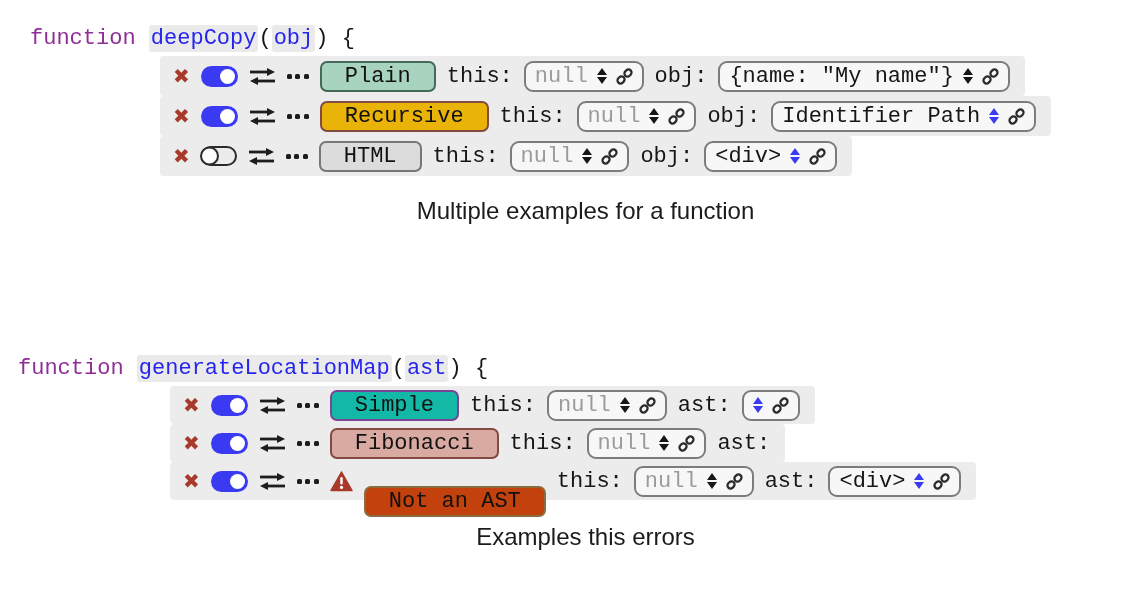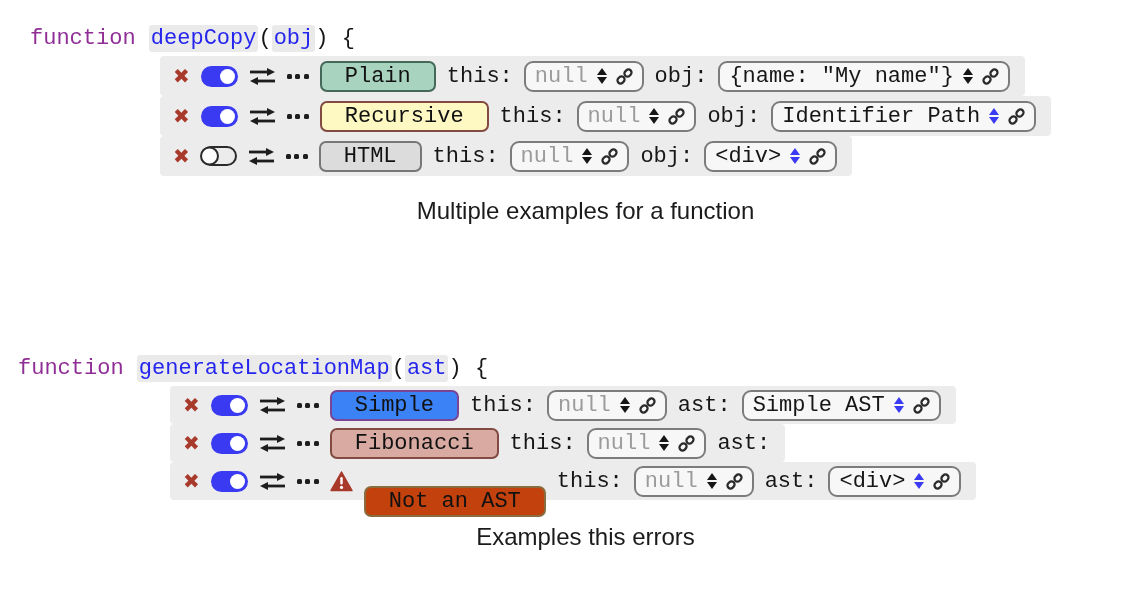--- a/index.html
+++ b/index.html
@@ -122,21 +122,21 @@
             <path d="M18 1 L26 5 L18 9 Z" fill="#1d1d1d"></path>
             <path d="M26 14 H8" stroke="#1d1d1d" stroke-width="2.8"></path>
             <path d="M9 10 L1 14 L9 18 Z" fill="#1d1d1d"></path>
           </svg>
         </span>
       <span class="dots">
           <i></i>
           <i></i>
           <i></i>
         </span>
-      <span class="badge" style="background-color: #fef9c3; border-color: rgb(130, 74, 65);">Recursive</span>
+      <span class="badge" style="background-color: #eab308; border-color: rgb(130, 74, 65);">Recursive</span>
       <span class="flabel">this:</span>
       <span class="vbox">
         <span class="val" style="color: rgb(155, 155, 155);">null</span>
         <span class="stepper" style="color: rgb(22, 22, 22);">
             <i class="up"></i>
             <i class="down"></i>
           </span>
         <span class="link">
             <svg width="17" height="17" viewBox="0 0 24 24">
               <g fill="none" stroke="currentColor" stroke-width="3.2">
@@ -236,40 +236,39 @@
             <path d="M18 1 L26 5 L18 9 Z" fill="#1d1d1d"></path>
             <path d="M26 14 H8" stroke="#1d1d1d" stroke-width="2.8"></path>
             <path d="M9 10 L1 14 L9 18 Z" fill="#1d1d1d"></path>
           </svg>
         </span>
       <span class="dots">
           <i></i>
           <i></i>
           <i></i>
         </span>
-      <span class="badge" style="background-color: #3b82f6; border-color: rgb(123, 69, 150);">Simple</span>
+      <span class="badge" style="background-color: #14b8a6; border-color: rgb(123, 69, 150);">Simple</span>
       <span class="flabel">this:</span>
       <span class="vbox">
         <span class="val" style="color: rgb(155, 155, 155);">null</span>
         <span class="stepper" style="color: rgb(22, 22, 22);">
             <i class="up"></i>
             <i class="down"></i>
           </span>
         <span class="link">
             <svg width="17" height="17" viewBox="0 0 24 24">
               <g fill="none" stroke="currentColor" stroke-width="3.2">
                 <rect x="1.8" y="12.6" width="10.6" height="8.6" rx="4.3" transform="rotate(-45 7.1 16.9)"></rect>
                 <rect x="11.6" y="2.8" width="10.6" height="8.6" rx="4.3" transform="rotate(-45 16.9 7.1)"></rect>
               </g>
             </svg>
           </span>
       </span>
       <span class="flabel">ast:</span>
       <span class="vbox">
-        <span class="val" style="color: rgb(22, 22, 22);">Simple AST</span>
         <span class="stepper" style="color: rgb(58, 58, 242);">
             <i class="up"></i>
             <i class="down"></i>
           </span>
         <span class="link">
             <svg width="17" height="17" viewBox="0 0 24 24">
               <g fill="none" stroke="currentColor" stroke-width="3.2">
                 <rect x="1.8" y="12.6" width="10.6" height="8.6" rx="4.3" transform="rotate(-45 7.1 16.9)"></rect>
                 <rect x="11.6" y="2.8" width="10.6" height="8.6" rx="4.3" transform="rotate(-45 16.9 7.1)"></rect>
               </g>

